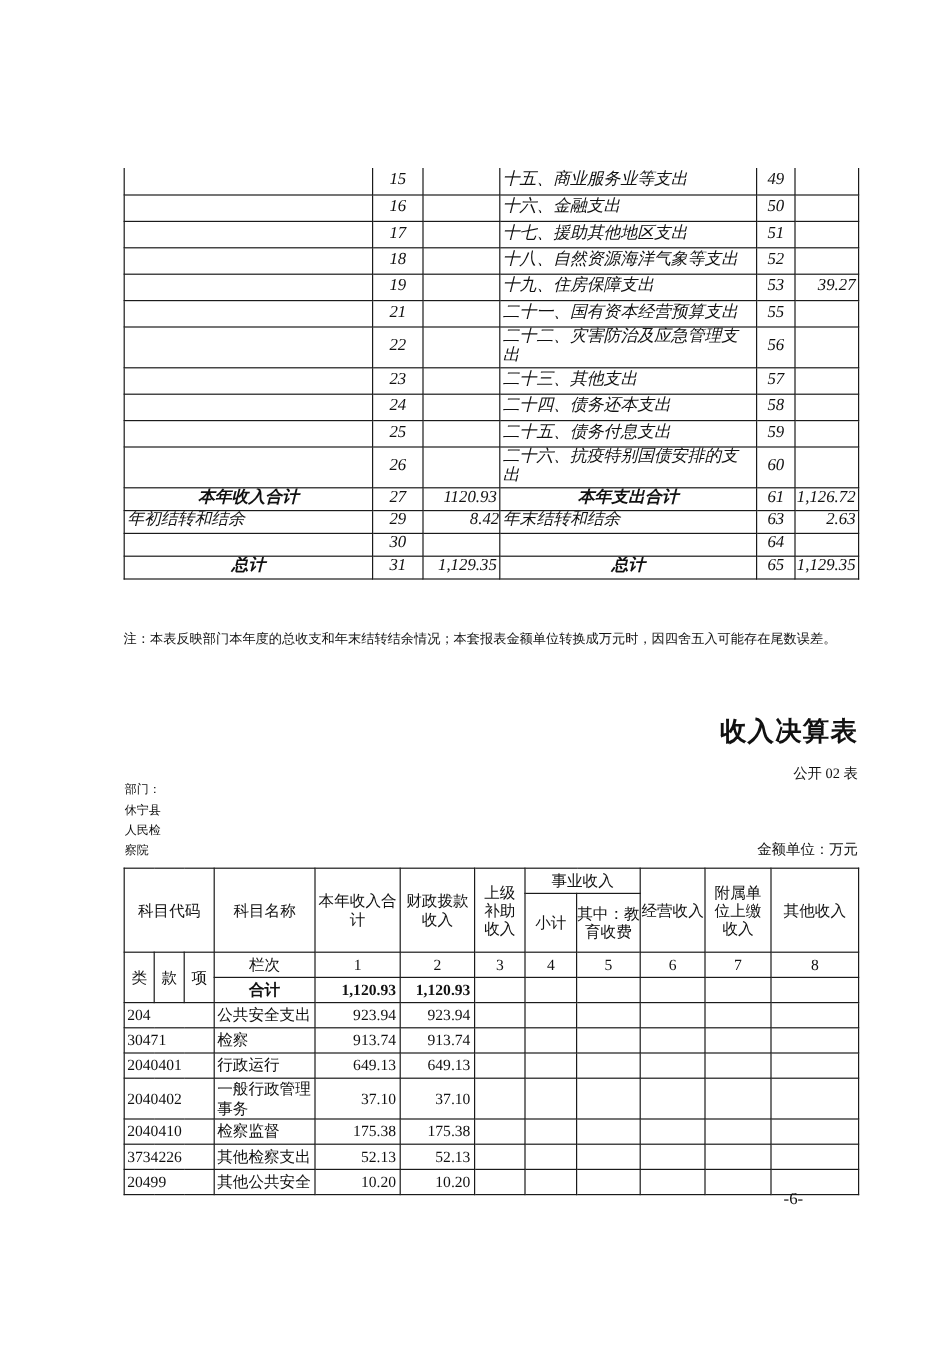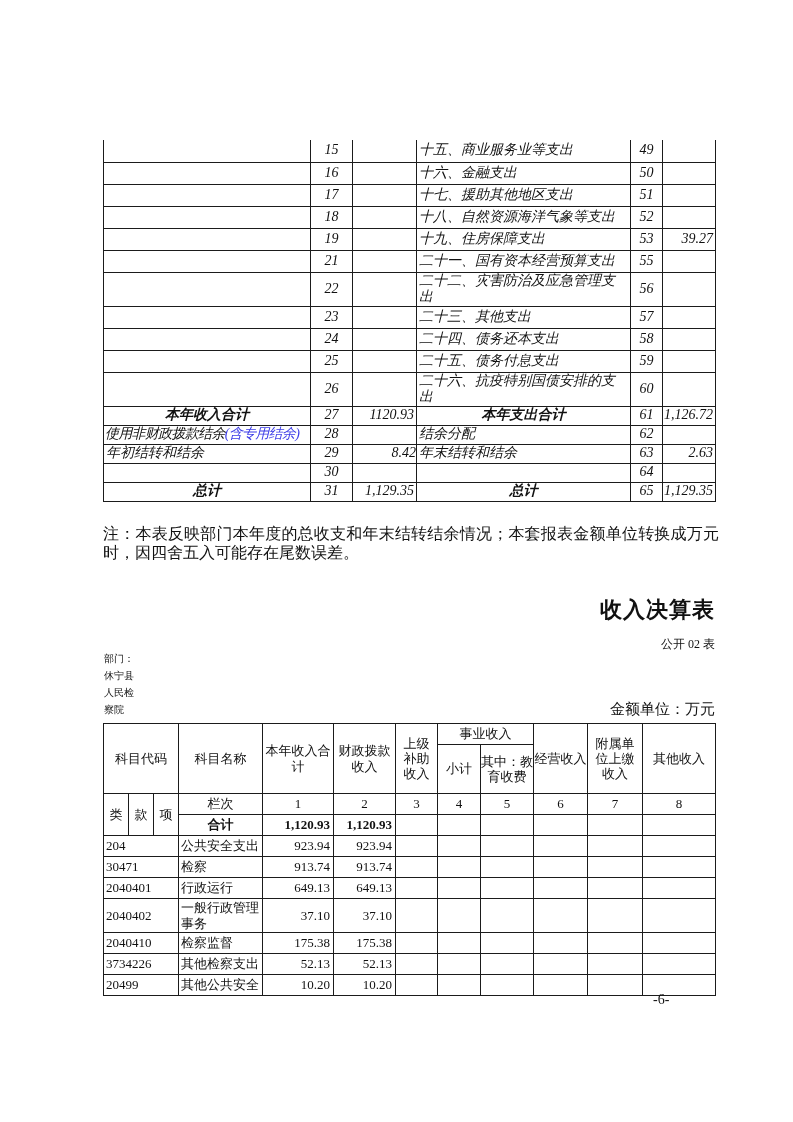--- a/index.html
+++ b/index.html
@@ -20,27 +20,27 @@
   .tight { white-space:nowrap; letter-spacing:-0.7px; padding:0 1px; }
 
   
   .t1 { position:absolute; left:103px; top:140px; width:612px; font-size:14px;font-style:italic; }
   .t1 tr:first-child td { border-top:none; }
   .t1 tr.h22 { height:22px; }
   .t1 tr.h33 { height:33px; }
   .t1 tr.h19 { height:19px; }
   .t1 td.amt { padding:0 2px 0 0; }
 
-  .note { position:absolute; left:103px; top:524px; width:616px; font-size:16px; line-height:19px; text-align:justify; }
+  .note { position:absolute; left:103px; top:524px; width:616px; font-size:11px; line-height:19px; text-align:justify; }
 
   
   .title { position:absolute; left:103px; top:595px; width:612px; text-align:right; font-size:22px; font-weight:bold; letter-spacing:1px; }
   .tcode { position:absolute; right:78px; top:636px; font-size:12px; }
   .dept  { position:absolute; left:104px; top:650px; font-size:10px; line-height:17px; }
-  .unit  { position:absolute; right:78px; top:700px; font-size:15px; }
+  .unit  { position:absolute; right:78px; top:700px; font-size:12px; }
 
   
   .t2 { position:absolute; left:103px; top:723px; width:612px; font-size:13px; }
   .t2 tr.hA { height:21px; }
   .t2 tr.hB { height:49px; }
   .t2 tr.h21 { height:21px; }
   .t2 tr.h34 { height:34px; }
   .t2 td.amt { padding:0 3px 0 0; text-align:right; }
   .t2 td.p0 { padding:0;margin-left:28px; }
 
@@ -149,28 +149,20 @@
       <td class="c">60</td>
       <td class="r amt"></td>
     </tr>
     <tr class="h19">
       <td class="c b">本年收入合计</td>
       <td class="c">27</td>
       <td class="r amt">1120.93</td>
       <td class="c b">本年支出合计</td>
       <td class="c">61</td>
       <td class="r amt">1,126.72</td>
-    </tr>
-    <tr class="h19">
-      <td class="l tight"><span>使用非财政拨款结余</span><span class="blue">(含专用结余)</span></td>
-      <td class="c">28</td>
-      <td class="r amt"></td>
-      <td class="l">结余分配</td>
-      <td class="c">62</td>
-      <td class="r amt"></td>
     </tr>
     <tr class="h19">
       <td class="l">年初结转和结余</td>
       <td class="c">29</td>
       <td class="r" style="padding:0">8.42</td>
       <td class="l">年末结转和结余</td>
       <td class="c">63</td>
       <td class="r amt">2.63</td>
     </tr>
     <tr class="h19">

